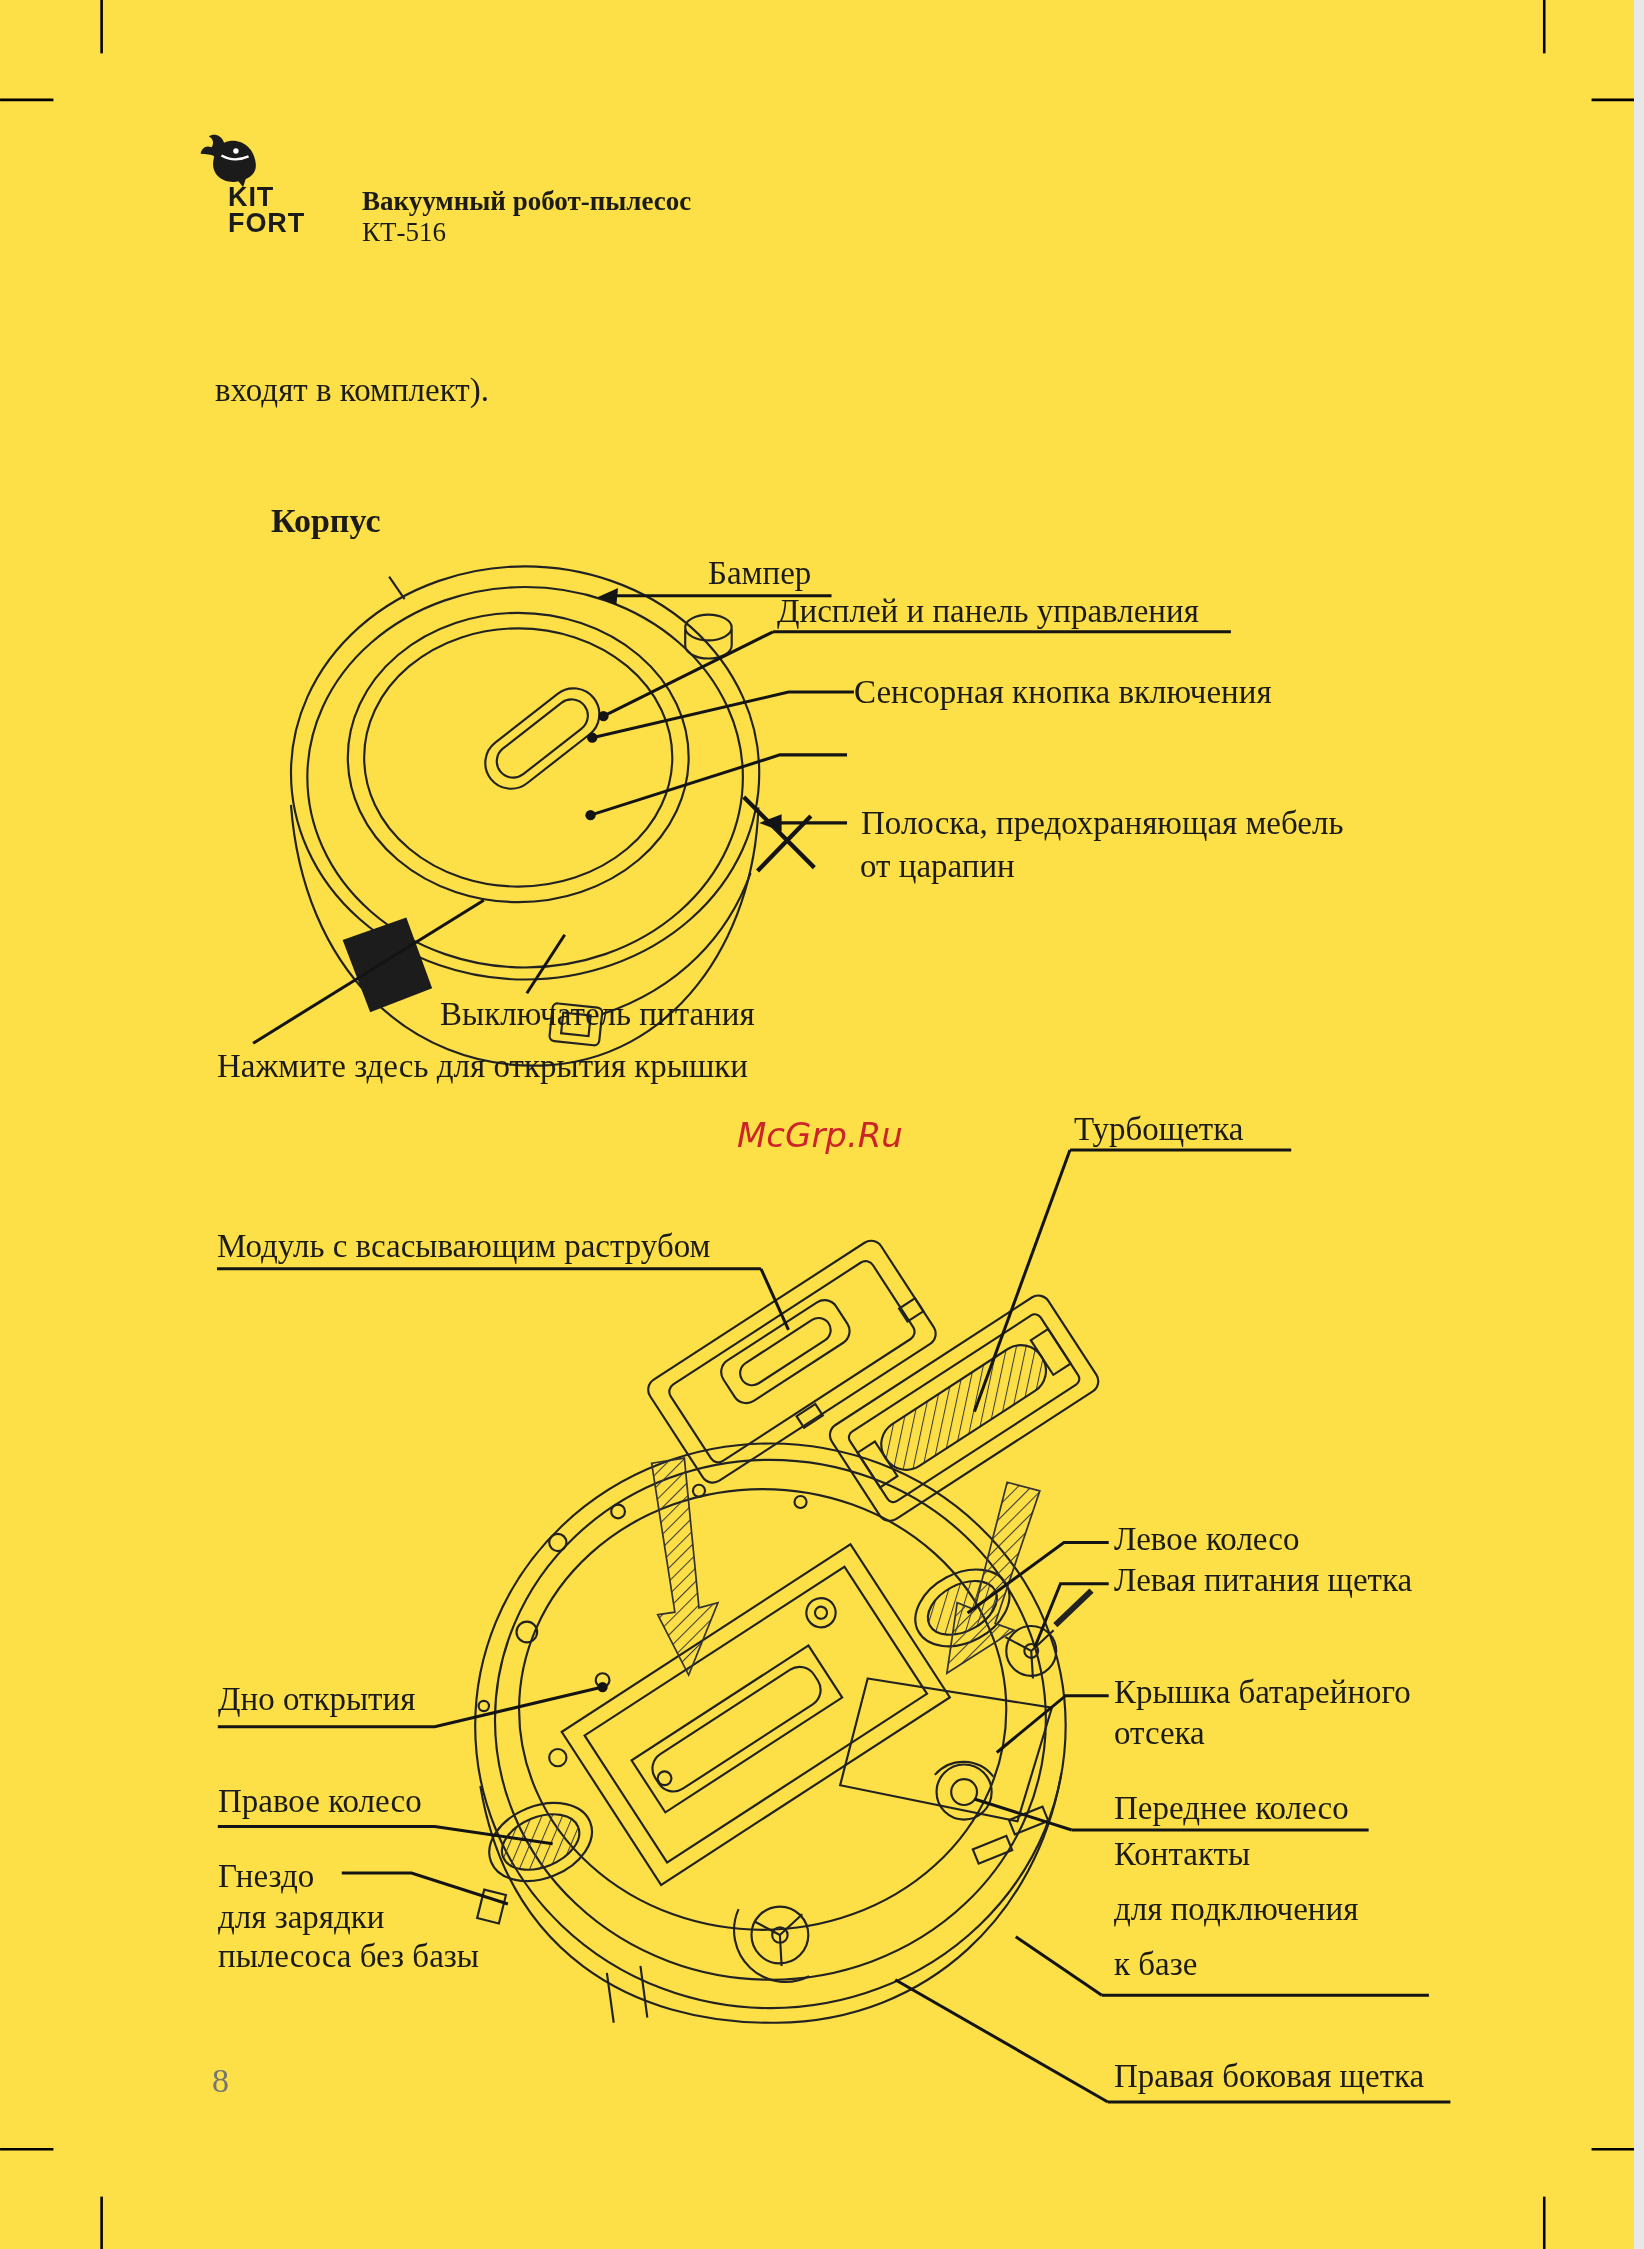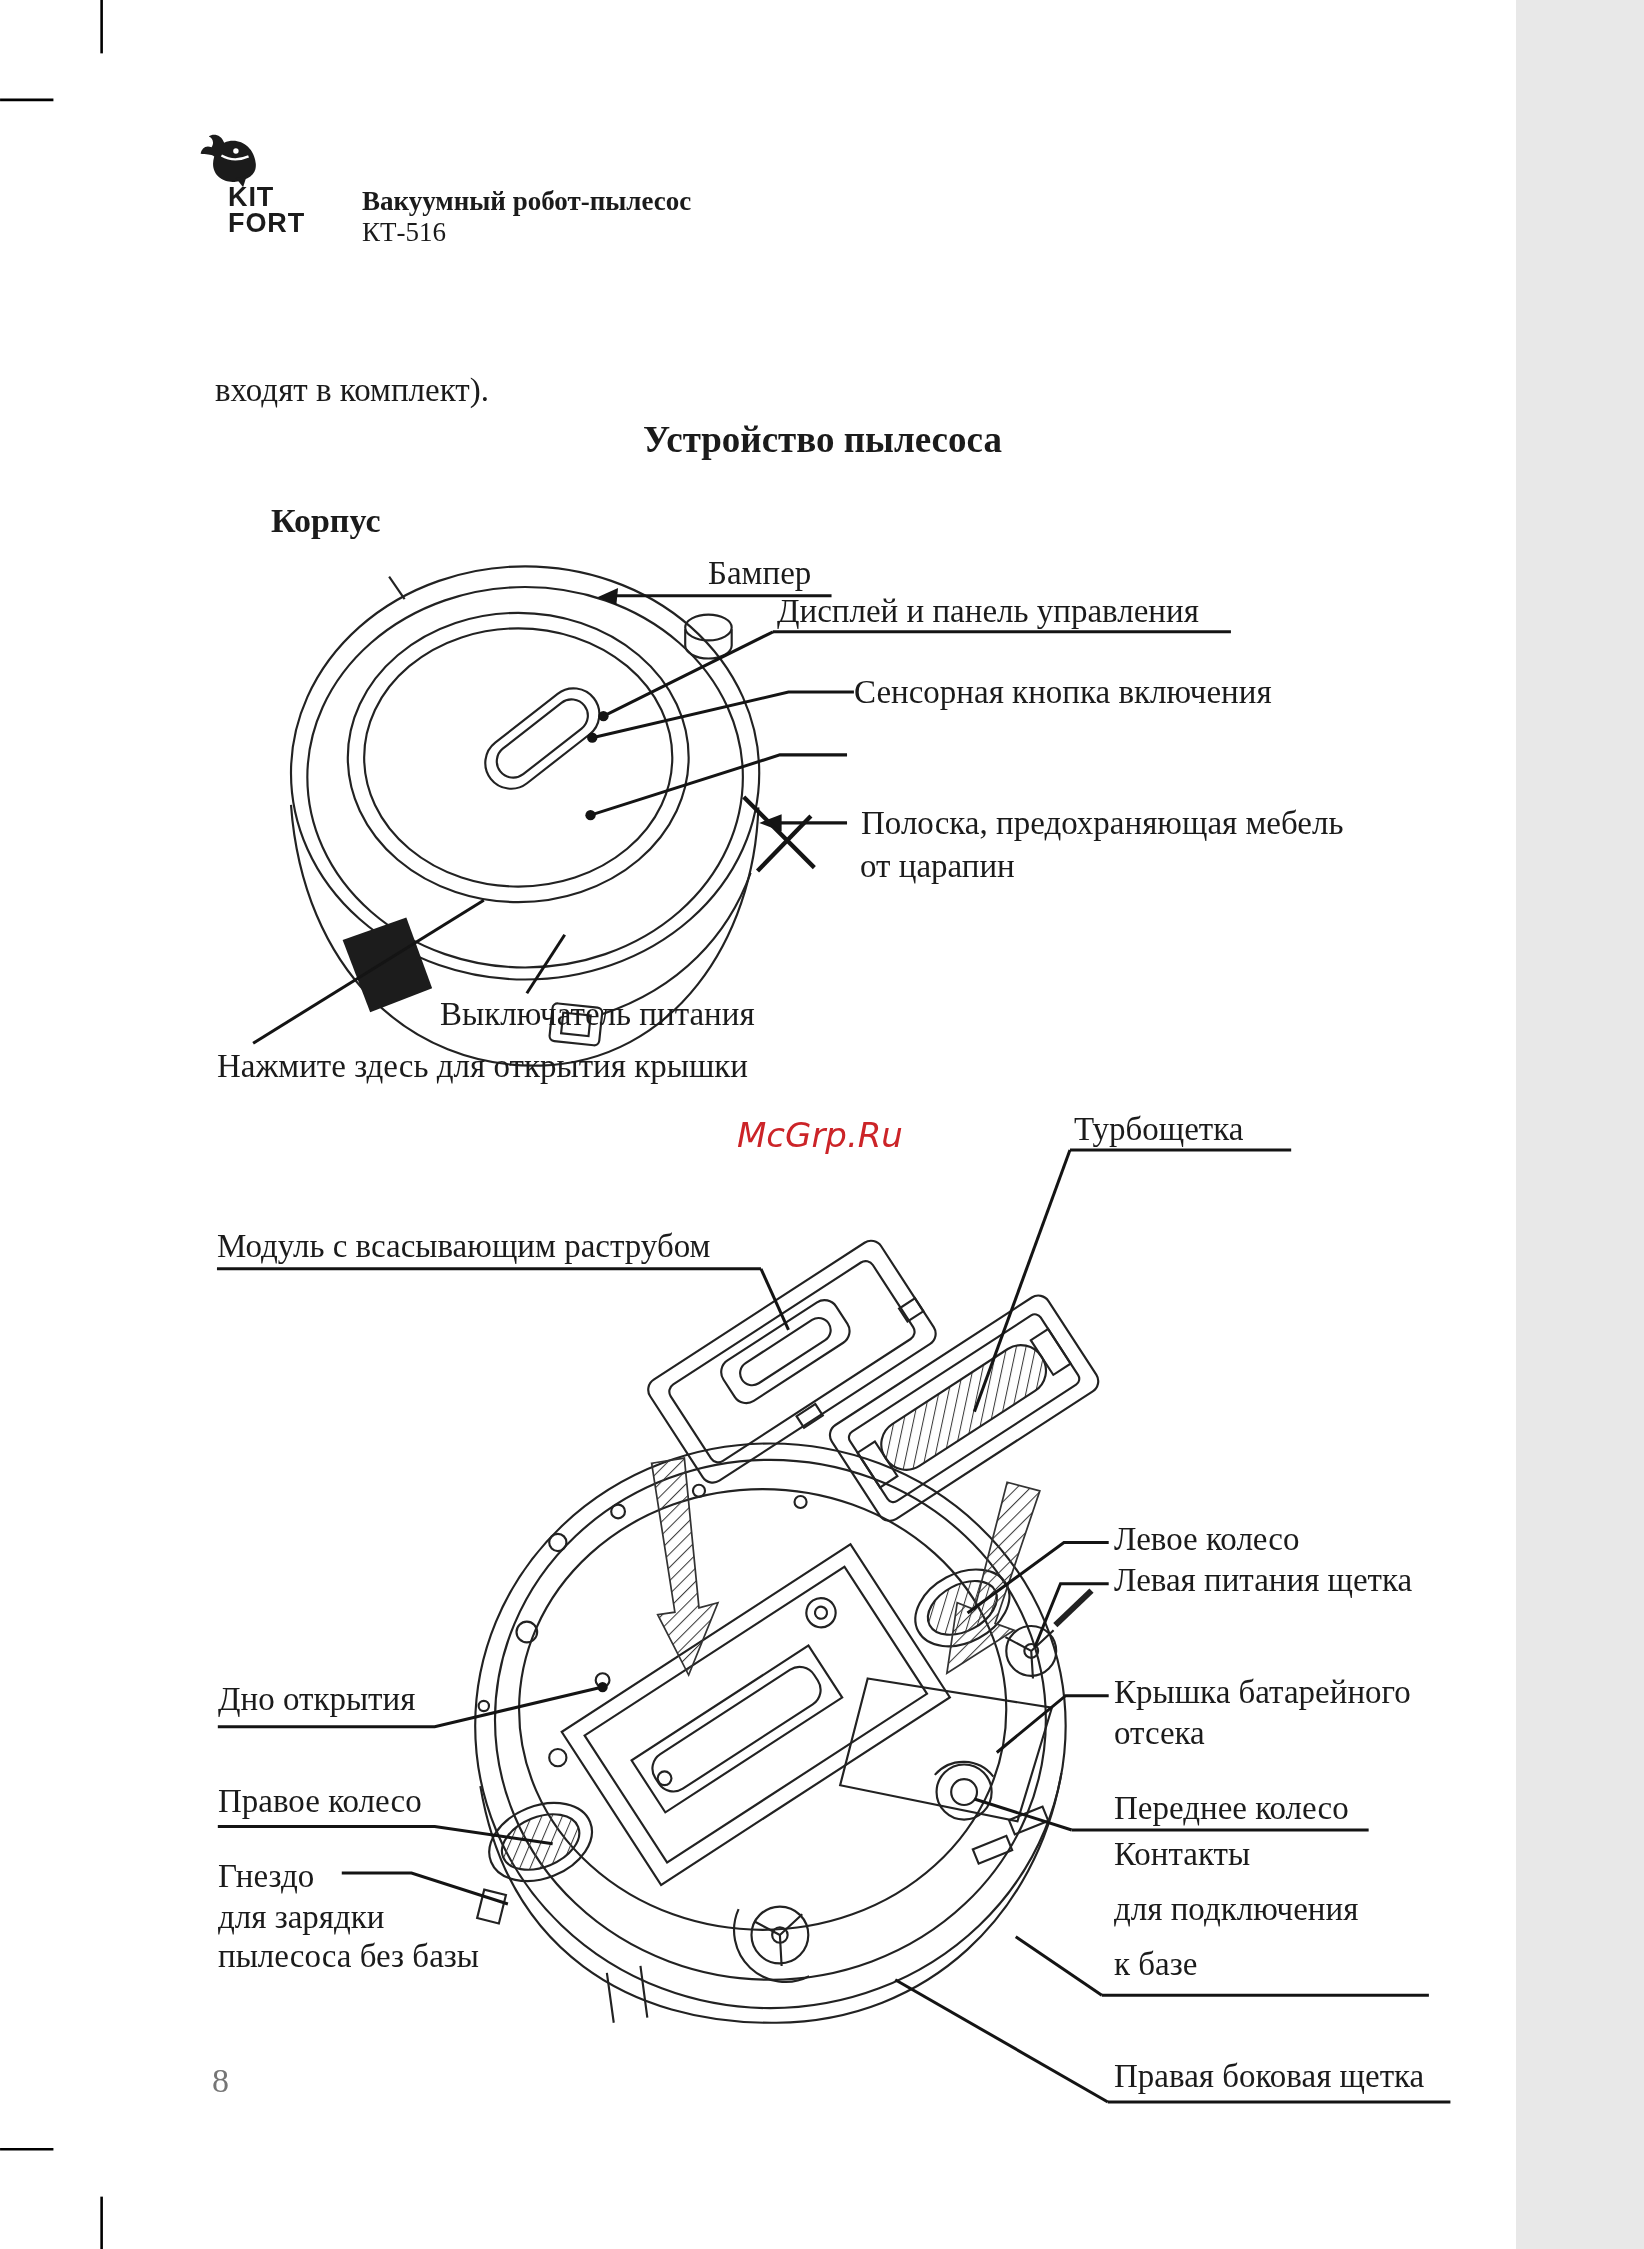--- a/index.html
+++ b/index.html
@@ -1,19 +1,19 @@
 <!DOCTYPE html>
 <html style="font-size:13.8px"><head>
 <meta charset="utf-8">
 <style>
   html,body{margin:0;padding:0;background:#e8e8e8;}
   #page{
     position:relative;
-    width:1516px;height:2250px;
-    background:#ffffff;
+    width:1634px;height:2250px;
+    background:#fde047;
     overflow:hidden;
     font-family:"Liberation Serif", serif;
     color:#1b1b1b;
   }
   #art{position:absolute;left:0;top:0;width:1645px;height:2250px;}
   .abs{position:absolute;white-space:nowrap;}
   .lbl{font-size:33px;line-height:38px;color:#1b1b1b;}
   .bold{font-weight:bold;}
   .brand{font-family:"Liberation Sans",sans-serif;font-weight:700;font-size:27px;line-height:26px;letter-spacing:0.9px;color:#1b1b1b;}
   .hdr-product{font-size:27px;font-weight:bold;}
@@ -196,21 +196,20 @@
     </g>
   </svg>
 
   <div class="abs brand" style="left:228px;top:184px;">KIT</div>
   <div class="abs brand" style="left:228px;top:210px;">FORT</div>
   <div class="abs hdr-product" style="left:362px;top:186px;">Вакуумный робот-пылесос</div>
   <div class="abs hdr-model" style="left:362px;top:217px;">КТ-516</div>
 
   <div class="abs note" style="left:215px;top:323px;margin-top:44px;">входят в комплект).</div>
 
-  <div class="abs title" style="top:418px;">Устройство пылесоса</div>
   <div class="abs subsection" style="left:271px;top:502px;">Корпус</div>
 
   <div class="abs lbl" style="left:708px;top:554px;">Бампер</div>
   <div class="abs lbl" style="left:777px;top:592px;">Дисплей и панель управления</div>
   <div class="abs lbl" style="left:854px;top:673px;">Сенсорная кнопка включения</div>
   <div class="abs lbl" style="left:861px;top:804px;">Полоска, предохраняющая мебель</div>
   <div class="abs lbl" style="left:860px;top:847px;">от царапин</div>
   <div class="abs lbl" style="left:440px;top:995px;">Выключатель питания</div>
   <div class="abs lbl" style="left:217px;top:1047px;">Нажмите здесь для открытия крышки</div>
 

